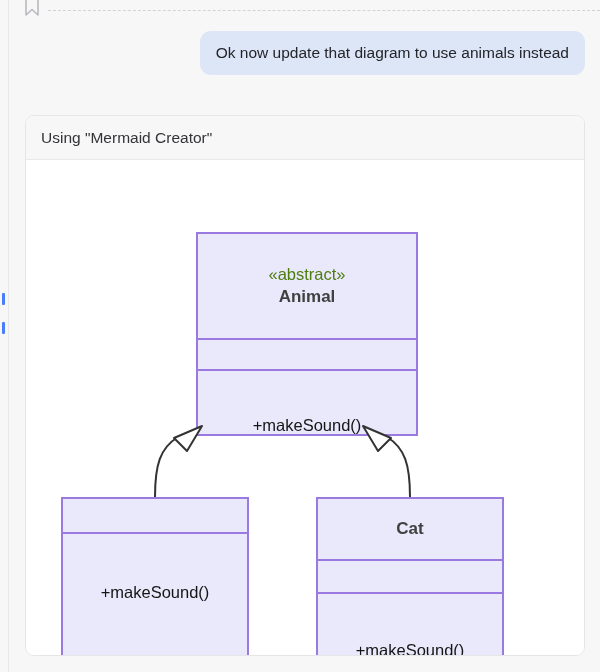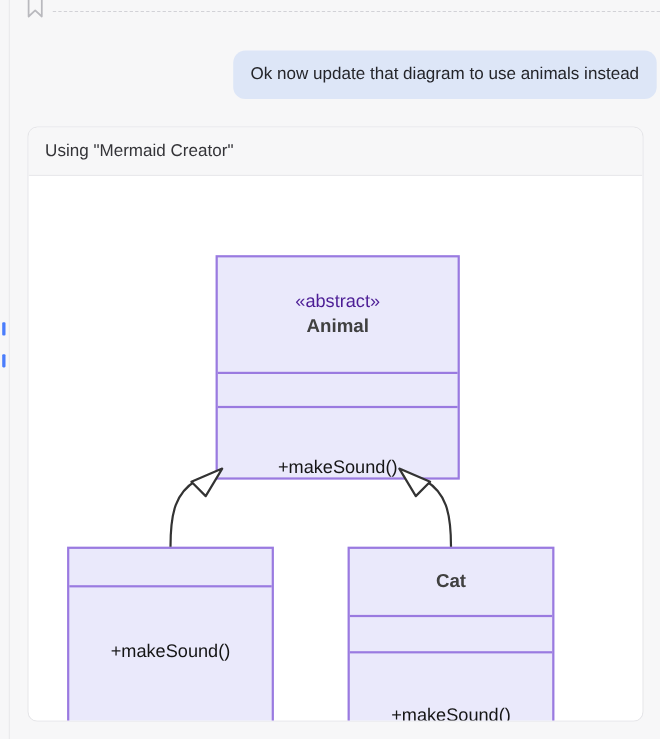--- a/index.html
+++ b/index.html
@@ -56,25 +56,25 @@
     top: 10px;
     right: 0;
     height: 0;
     border-top: 1px dashed #d2d2d7;
   }
 
   
   #user-message-row {
     position: absolute;
     left: 0;
-    top: 46px;
+    top: 31px;
     width: 600px;
     display: flex;
     justify-content: flex-end;
-    padding-right: 3px;
+    padding-right: 15px;
     box-sizing: border-box;
   }
   #user-message-bubble {
     background: #dde6f7;
     color: #24252a;
     font-size: 15.5px;
     line-height: 20px;
     border-radius: 11px;
     padding: 12px 16px;
     max-width: 460px;
@@ -132,21 +132,21 @@
     box-sizing: border-box;
     display: flex;
     align-items: center;
     justify-content: center;
   }
   .uml-compartment + .uml-compartment {
     border-top: 2px solid #9a7ae0;
   }
   .uml-stereotype {
     font-size: 16.5px;
-    color: #4c1d95;
+    color: #4d7c0f;
     line-height: 22px;
     text-align: center;
   }
   .uml-classname {
     font-size: 17px;
     font-weight: bold;
     color: #404040;
     line-height: 24px;
     text-align: center;
   }

